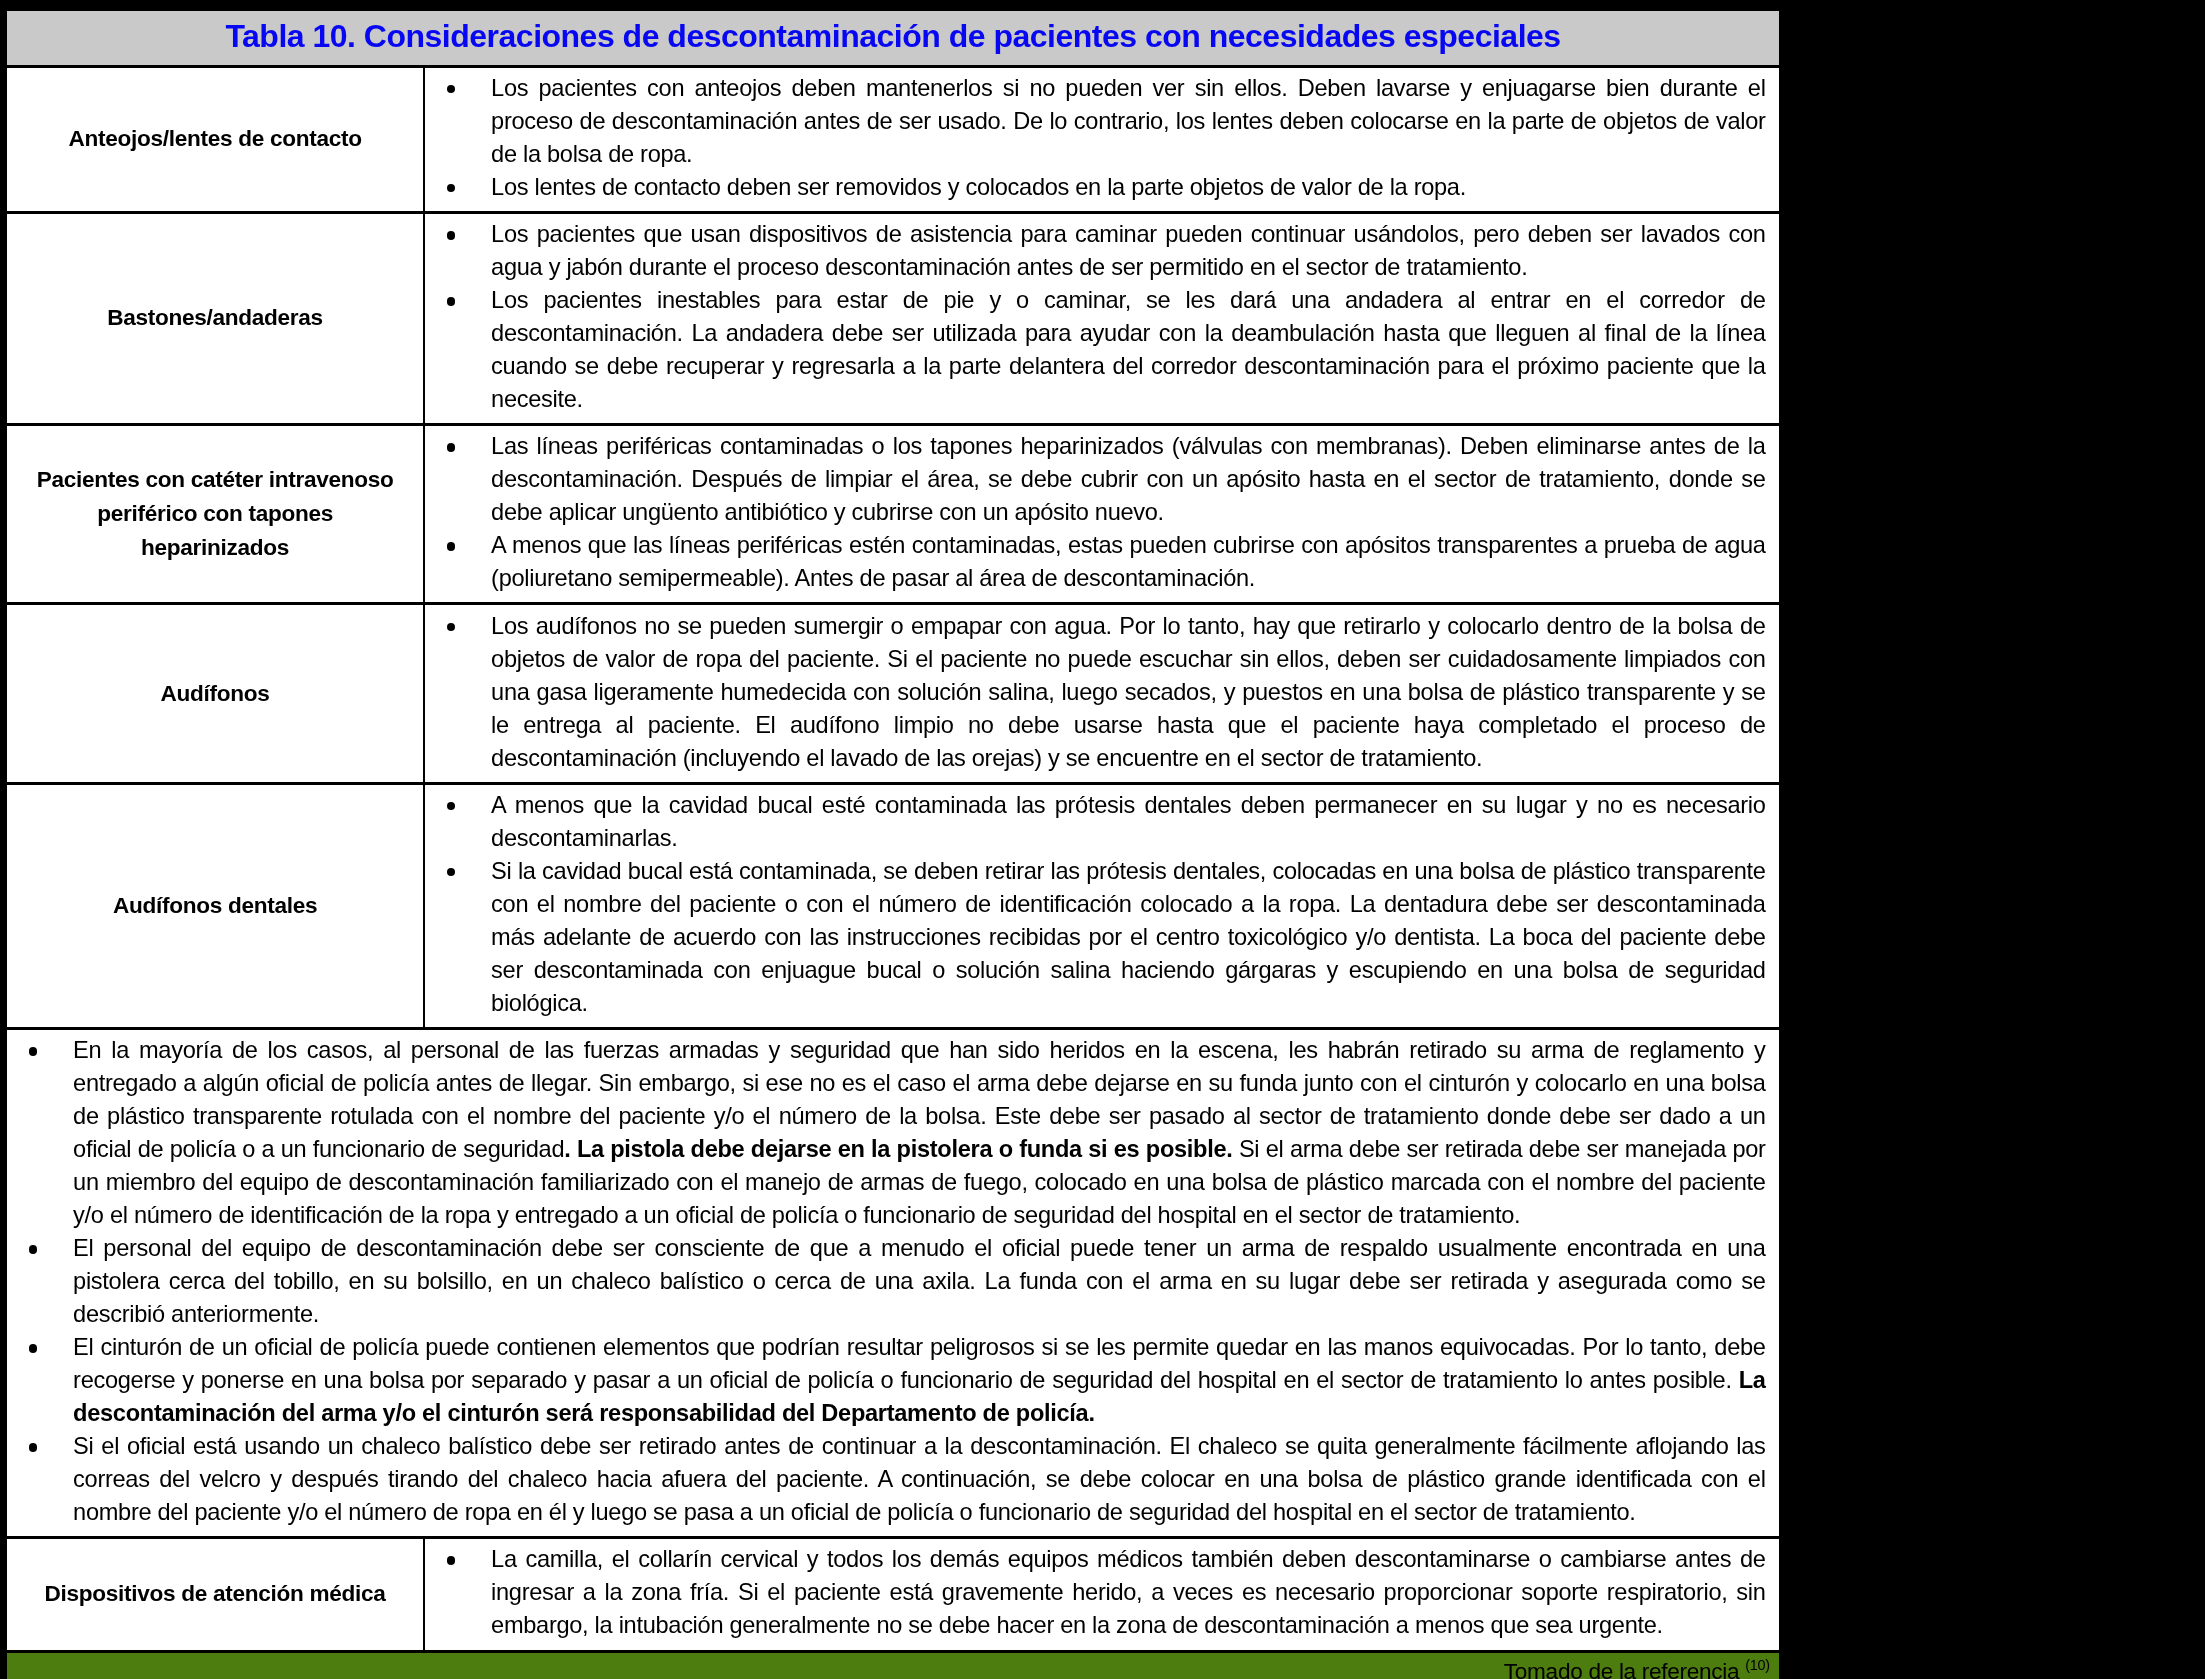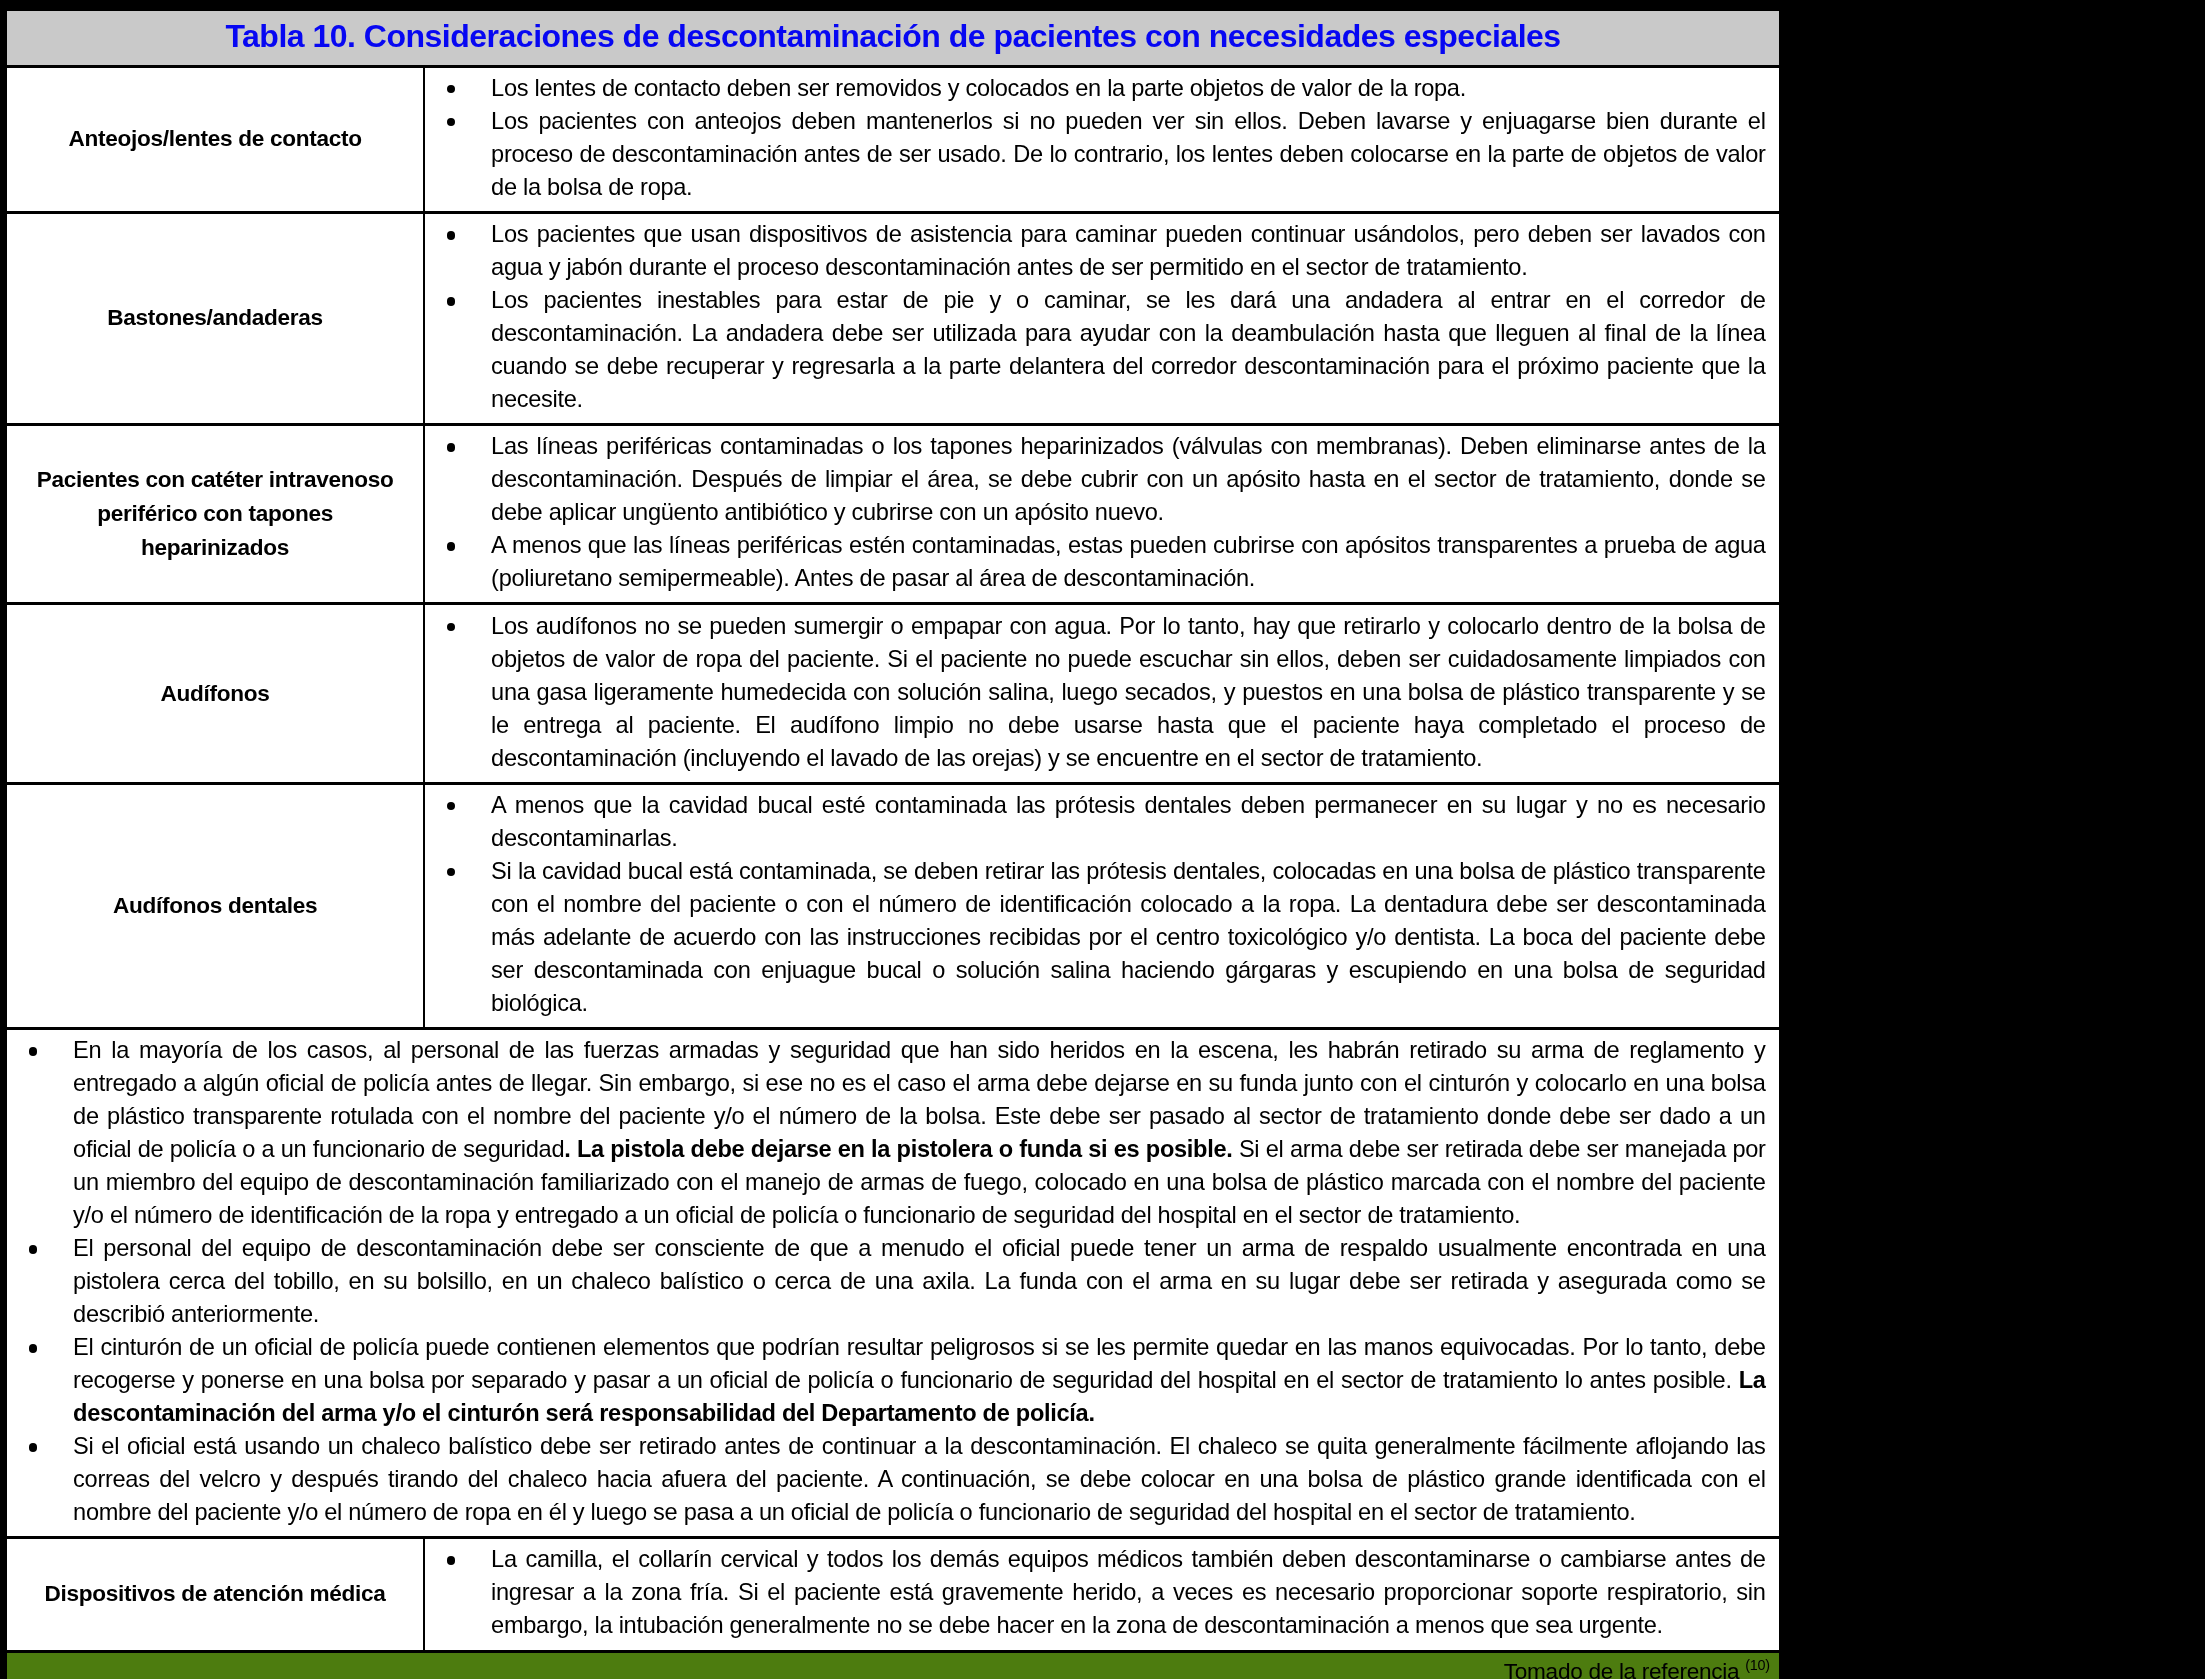--- a/index.html
+++ b/index.html
@@ -100,27 +100,27 @@
   <div class="sheet">
     <div class="title-bar">Tabla 10. Consideraciones de descontaminación de pacientes con necesidades especiales</div>
     <div class="rows">
         <div class="grid-row">
           <div class="label-cell">Anteojos/lentes de contacto</div>
           <div class="content-cell">
             <div class="bullet">
               <span class="marker-box">
                 <span class="dot"></span>
               </span>
+              <span class="bullet-text"><span>Los pacientes con anteojos deben mantenerlos si no pueden ver sin ellos. Deben lavarse y enjuagarse bien durante el proceso de descontaminación antes de ser usado. De lo contrario, los lentes deben colocarse en la parte de objetos de valor de la bolsa de ropa.</span></span>
+            </div>
+            <div class="bullet">
+              <span class="marker-box">
+                <span class="dot"></span>
+              </span>
               <span class="bullet-text"><span>Los lentes de contacto deben ser removidos y colocados en la parte objetos de valor de la ropa.</span></span>
-            </div>
-            <div class="bullet">
-              <span class="marker-box">
-                <span class="dot"></span>
-              </span>
-              <span class="bullet-text"><span>Los pacientes con anteojos deben mantenerlos si no pueden ver sin ellos. Deben lavarse y enjuagarse bien durante el proceso de descontaminación antes de ser usado. De lo contrario, los lentes deben colocarse en la parte de objetos de valor de la bolsa de ropa.</span></span>
             </div>
           </div>
         </div>
         <div class="grid-row">
           <div class="label-cell">Bastones/andaderas</div>
           <div class="content-cell">
             <div class="bullet">
               <span class="marker-box">
                 <span class="dot"></span>
               </span>

